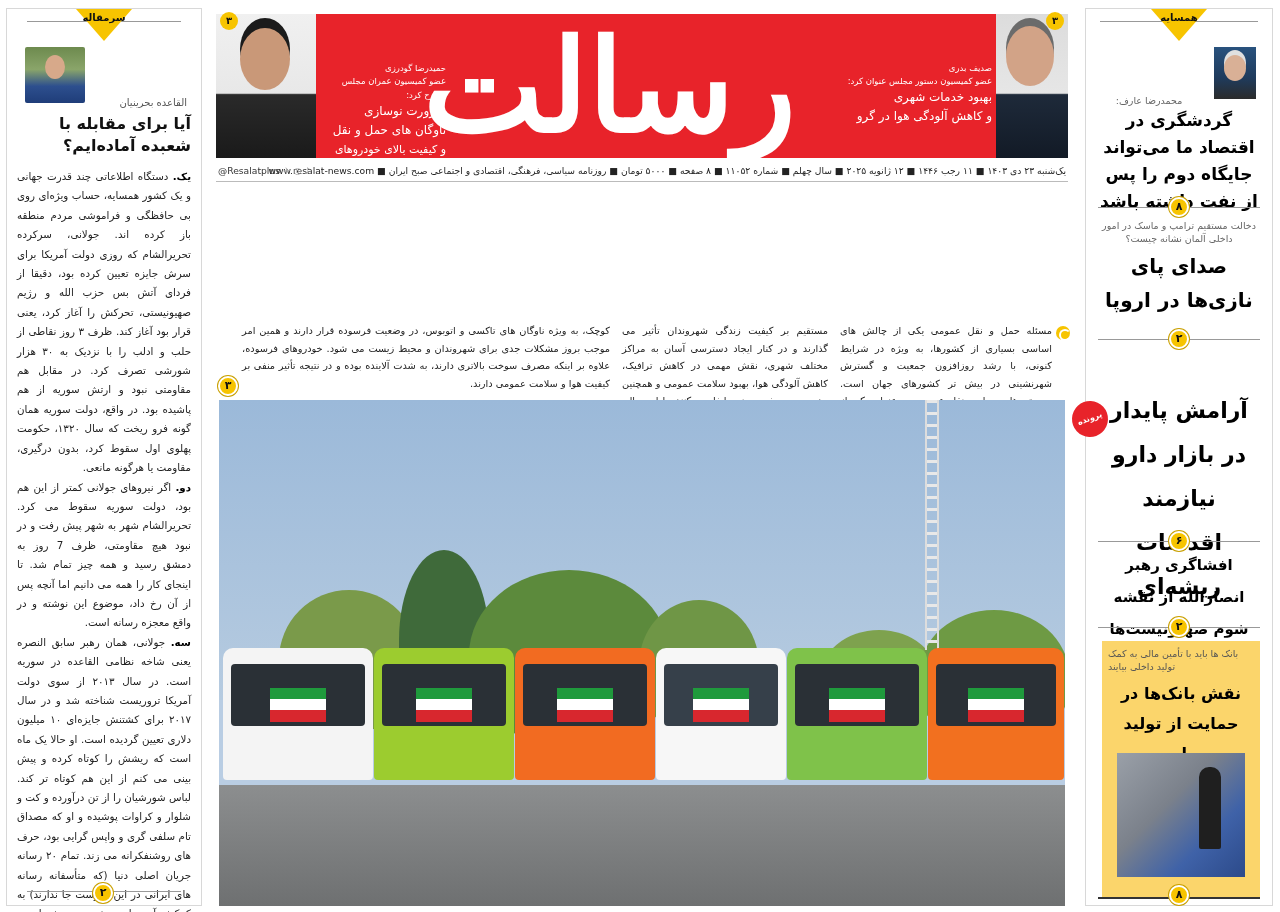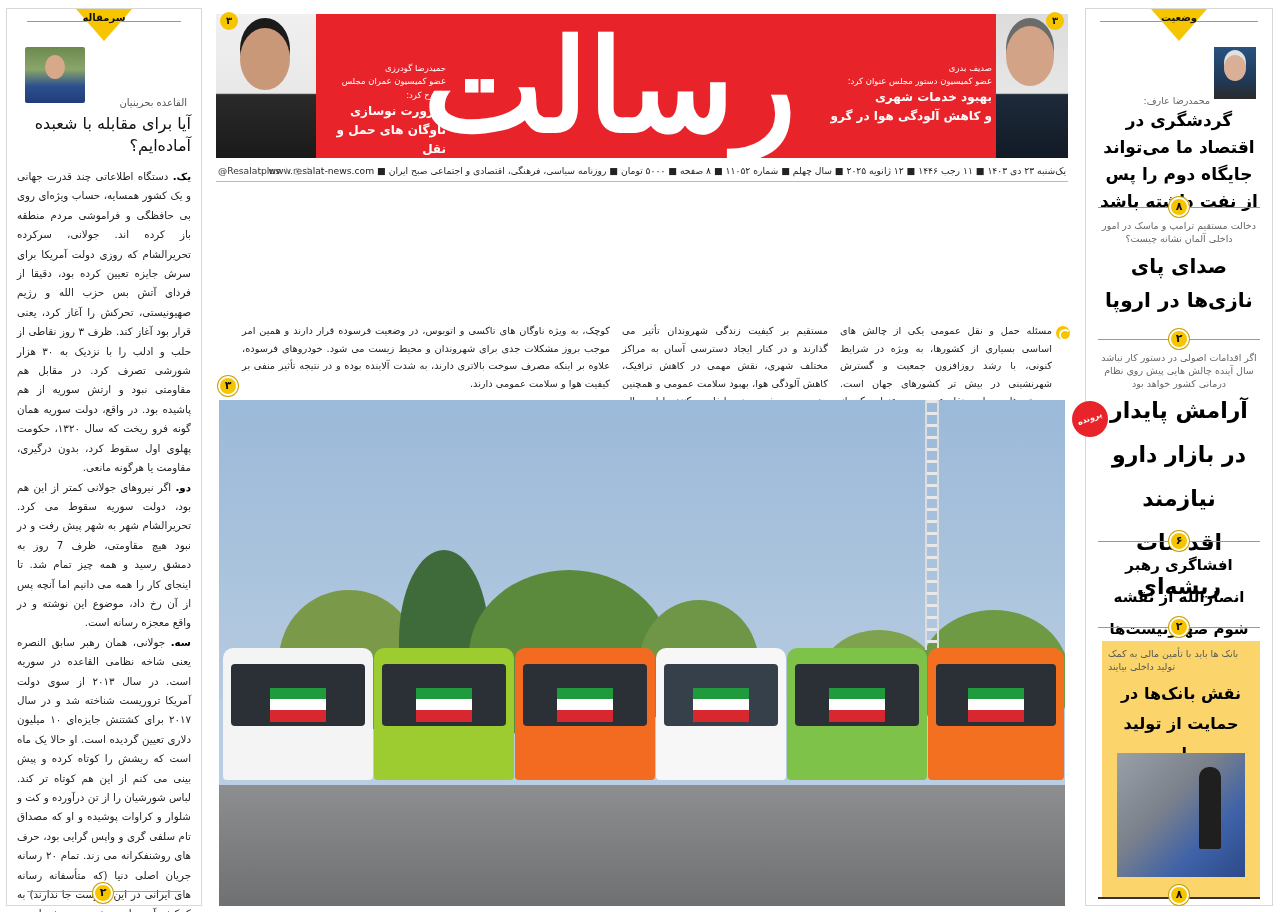--- a/index.html
+++ b/index.html
@@ -8,36 +8,36 @@
 
   
   .col-left{position:absolute;left:6px;top:8px;width:196px;height:898px;border:1px solid #d8d8d8;background:#fff;padding:0 10px}
   .tag{position:absolute;left:50%;transform:translateX(-50%);top:0;width:56px;height:32px;text-align:center}
   .tag .tri{position:absolute;left:0;top:0;width:0;height:0;border-left:28px solid transparent;border-right:28px solid transparent;border-top:32px solid #f7c400}
   .tag span{position:absolute;left:0;right:0;top:3px;font-size:10px;font-weight:bold;color:#111}
   .rule{position:absolute;height:1px;background:#999}
   .ed-photo{position:absolute;left:18px;top:38px;width:60px;height:56px;background:linear-gradient(180deg,#6d8a4e 0%,#8aa56a 40%,#2d4f8e 70%,#1f3d79 100%);border-radius:2px}
   .ed-photo:before{content:"";position:absolute;left:20px;top:8px;width:20px;height:24px;border-radius:50%;background:#d7a98a}
   .ed-author{position:absolute;right:14px;top:88px;font-size:10px;color:#555}
-  .ed-title{position:absolute;right:10px;left:10px;top:104px;font-size:16px;font-weight:normal;line-height:22px;text-align:right}
+  .ed-title{position:absolute;right:10px;left:10px;top:104px;font-size:16px;font-weight:bold;line-height:22px;text-align:right}
   .ed-body{position:absolute;right:10px;left:10px;top:158px;font-size:10.3px;line-height:19.4px;text-align:justify;color:#222}
   .ed-body b{font-weight:bold;color:#000}
   .pg-badge{display:inline-block;width:20px;height:20px;border-radius:50%;background:#f7c400;border:2px solid #fff;box-shadow:0 0 0 1px #c9a000;font-size:11px;font-weight:bold;text-align:center;line-height:16px;color:#111}
 
   
   .masthead{position:absolute;left:216px;top:14px;width:852px;height:144px;background:#e8232a}
   .mh-logo{position:absolute;left:250px;top:0;width:330px;height:144px;color:#fff;font-family:"DejaVu Serif",serif;font-weight:bold;font-size:128px;line-height:144px;text-align:center;letter-spacing:-6px}
   .mh-left-photo{position:absolute;left:0;top:0;width:100px;height:144px;background:linear-gradient(180deg,#f0f0f0 0%,#e8e8e8 55%,#2a2a2a 56%,#1a1a1a 100%)}
   .mh-left-photo:before{content:"";position:absolute;left:24px;top:14px;width:50px;height:62px;border-radius:50%;background:#c99878;box-shadow:0 -10px 0 0 #1b1b1b}
   .mh-right-photo{position:absolute;right:0;top:0;width:72px;height:144px;background:linear-gradient(180deg,#dcdcdc 0%,#e6e6e6 55%,#1e2a3a 56%,#121a26 100%)}
   .mh-right-photo:before{content:"";position:absolute;left:10px;top:12px;width:48px;height:60px;border-radius:50%;background:#d2a387;box-shadow:0 -8px 0 0 #6b6b6b}
   .mh-quote{position:absolute;top:48px;color:#fff;text-align:right}
   .mh-quote .nm{font-size:8.5px;line-height:12px}
   .mh-quote .rl{font-size:8.5px;line-height:14px}
-  .mh-quote .hd{font-size:12px;font-weight:bold;line-height:19px}
+  .mh-quote .hd{font-size:12px;font-weight:normal;line-height:19px}
   .mh-num{position:absolute;top:-2px;width:18px;height:18px;border-radius:50%;background:#f7c400;font-size:10px;font-weight:bold;text-align:center;line-height:18px;color:#111}
 
   .infobar{position:absolute;left:216px;top:160px;width:852px;height:22px;font-size:9.2px;line-height:22px;color:#222;border-bottom:1px solid #bbb;white-space:nowrap;overflow:hidden}
   .infobar .r{position:absolute;right:2px}
   .infobar .l{position:absolute;left:2px;direction:ltr;color:#333}
 
   .kicker{position:absolute;left:216px;width:852px;top:196px;text-align:center;font-size:14px;color:#333}
   .headline{position:absolute;left:216px;width:852px;top:218px;text-align:center;font-size:56px;font-weight:bold;line-height:90px;color:#000;letter-spacing:-1px}
 
   .lead{position:absolute;top:322px;height:70px;font-size:9.8px;line-height:17.5px;color:#222;text-align:justify}
@@ -164,36 +164,35 @@
         <div class="win"></div>
         <div class="flag"></div>
       </div>
     <div class="ground"></div>
   </div>
 
   <aside class="col-right">
     <div class="rule" style="left:14px;right:14px;top:12px"></div>
     <div class="tag">
       <div class="tri"></div>
-      <span>وضعیت</span>
+      <span>همسایه</span>
     </div>
     <div class="rt-photo"></div>
-    <div class="rt-item" style="top:80px;text-align:right;right:62px;left:10px">
+    <div class="rt-item" style="top:80px;right:70px;left:10px">
       <span class="rt-sub">محمدرضا عارف:</span>
     </div>
     <div class="rt-item rt-hd" style="top:98px;font-size:17px;line-height:27px">گردشگری در اقتصاد ما می‌تواند جایگاه دوم را پس از نفت داشته باشد</div>
     <div class="rt-rule" style="top:198px"></div>
     <span class="pg-badge rt-badge" style="top:188px">۸</span>
 
     <div class="rt-item rt-sub" style="top:210px">دخالت مستقیم ترامپ و ماسک در امور داخلی آلمان نشانه چیست؟</div>
     <div class="rt-item rt-hd" style="top:240px;font-size:20px;line-height:34px">صدای پای نازی‌ها در اروپا</div>
     <div class="rt-rule" style="top:330px"></div>
     <span class="pg-badge rt-badge" style="top:320px">۲</span>
 
-    <div class="rt-item rt-sub" style="top:342px">اگر اقدامات اصولی در دستور کار نباشد سال آینده چالش هایی پیش روی نظام درمانی کشور خواهد بود</div>
     <div class="dossier">پرونده</div>
     <div class="rt-item rt-hd" style="top:380px;font-size:22px;line-height:44px">آرامش پایدار در بازار دارو نیازمند اقدامات ریشه‌ای</div>
     <div class="rt-rule" style="top:532px"></div>
     <span class="pg-badge rt-badge" style="top:522px">۶</span>
 
     <div class="rt-item rt-hd" style="top:540px;font-size:15px;line-height:32px">افشاگری رهبر انصارالله از نقشه شوم صهیونیست‌ها</div>
     <div class="rt-rule" style="top:618px"></div>
     <span class="pg-badge rt-badge" style="top:608px">۲</span>
 
     <div class="yellow-box">

